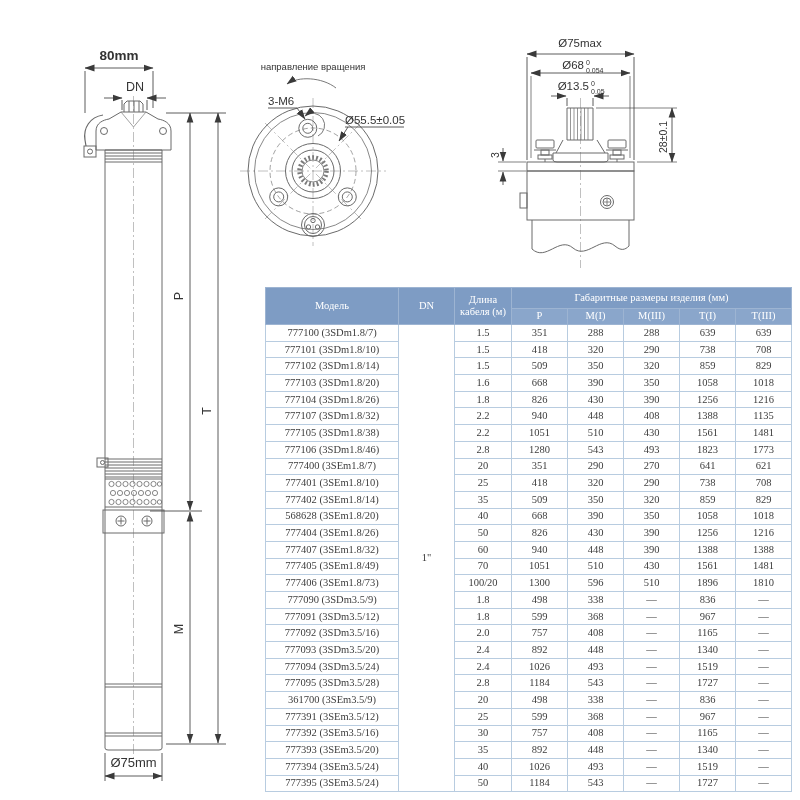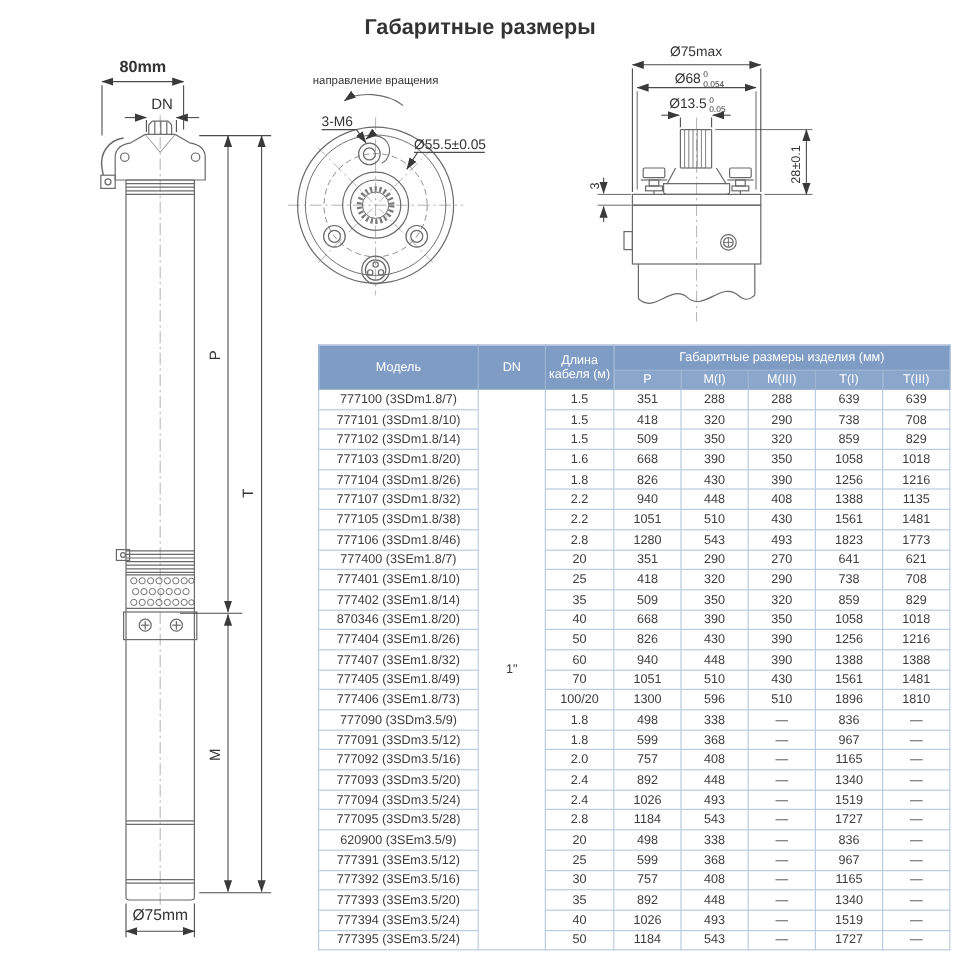--- a/index.html
+++ b/index.html
@@ -3,35 +3,34 @@
 <meta charset="utf-8">
 <style>
   html,body{margin:0;padding:0;background:#fff;}
   body{width:800px;height:800px;font-family:"Liberation Sans",sans-serif;position:relative;overflow:hidden;}
   .page{position:relative;width:800px;height:800px;background:#fff;}
   .page-title{position:absolute;top:12px;left:0;width:800px;text-align:center;
     font-size:18px;font-weight:600;color:#333;}
   svg.drawings{position:absolute;left:0;top:0;}
   svg text{fill:#333;}
   .dim-table{position:absolute;left:265px;top:287px;width:527px;border-collapse:collapse;
-    table-layout:fixed;font-size:10.5px;color:#3c3c3c;}
+    table-layout:fixed;font-size:10.5px;color:#3c3c3c;font-family:Liberation Serif, serif;}
   .dim-table th,.dim-table td{border:1px solid #b8cce0;text-align:center;vertical-align:middle;
     padding:0 2px;line-height:1.15;}
   .dim-table thead th{color:#fff;font-weight:normal;border-color:#9db4d2;}
   .dim-table thead tr.h1 th{background:#7e9cc4;height:20px;}
   .dim-table thead tr.h2 th{background:#8aa6cb;height:15px;}
   .dim-table tbody td{height:15.7px;background:#fff;white-space:nowrap;overflow:hidden;}
   .dim-table td.dn-cell{background:#fff;}
 </style>
 </head>
 <body>
 
 <div class="page">
 
-  <div class="page-title">Габаритные размеры</div>
 
   <svg class="drawings" width="800" height="800" viewBox="0 0 800 800">
     <defs>
       <marker id="arw" viewBox="0 0 10 8" refX="9.5" refY="4" markerWidth="10" markerHeight="8" orient="auto-start-reverse" markerUnits="userSpaceOnUse">
         <path d="M0,0.6 L10,4 L0,7.4 Z" fill="#3a3a3a"></path>
       </marker>
     </defs>
 
     <g stroke="#6a6a6a" stroke-width="1" fill="none">
 
@@ -387,21 +386,21 @@
         <tr>
           <td>777402 (3SEm1.8/14)</td>
           <td>35</td>
           <td>509</td>
           <td>350</td>
           <td>320</td>
           <td>859</td>
           <td>829</td>
         </tr>
         <tr>
-          <td>870346 (3SEm1.8/20)</td>
+          <td>568628 (3SEm1.8/20)</td>
           <td>40</td>
           <td>668</td>
           <td>390</td>
           <td>350</td>
           <td>1058</td>
           <td>1018</td>
         </tr>
         <tr>
           <td>777404 (3SEm1.8/26)</td>
           <td>50</td>
@@ -486,21 +485,21 @@
         <tr>
           <td>777095 (3SDm3.5/28)</td>
           <td>2.8</td>
           <td>1184</td>
           <td>543</td>
           <td>—</td>
           <td>1727</td>
           <td>—</td>
         </tr>
         <tr>
-          <td>620900 (3SEm3.5/9)</td>
+          <td>361700 (3SEm3.5/9)</td>
           <td>20</td>
           <td>498</td>
           <td>338</td>
           <td>—</td>
           <td>836</td>
           <td>—</td>
         </tr>
         <tr>
           <td>777391 (3SEm3.5/12)</td>
           <td>25</td>

